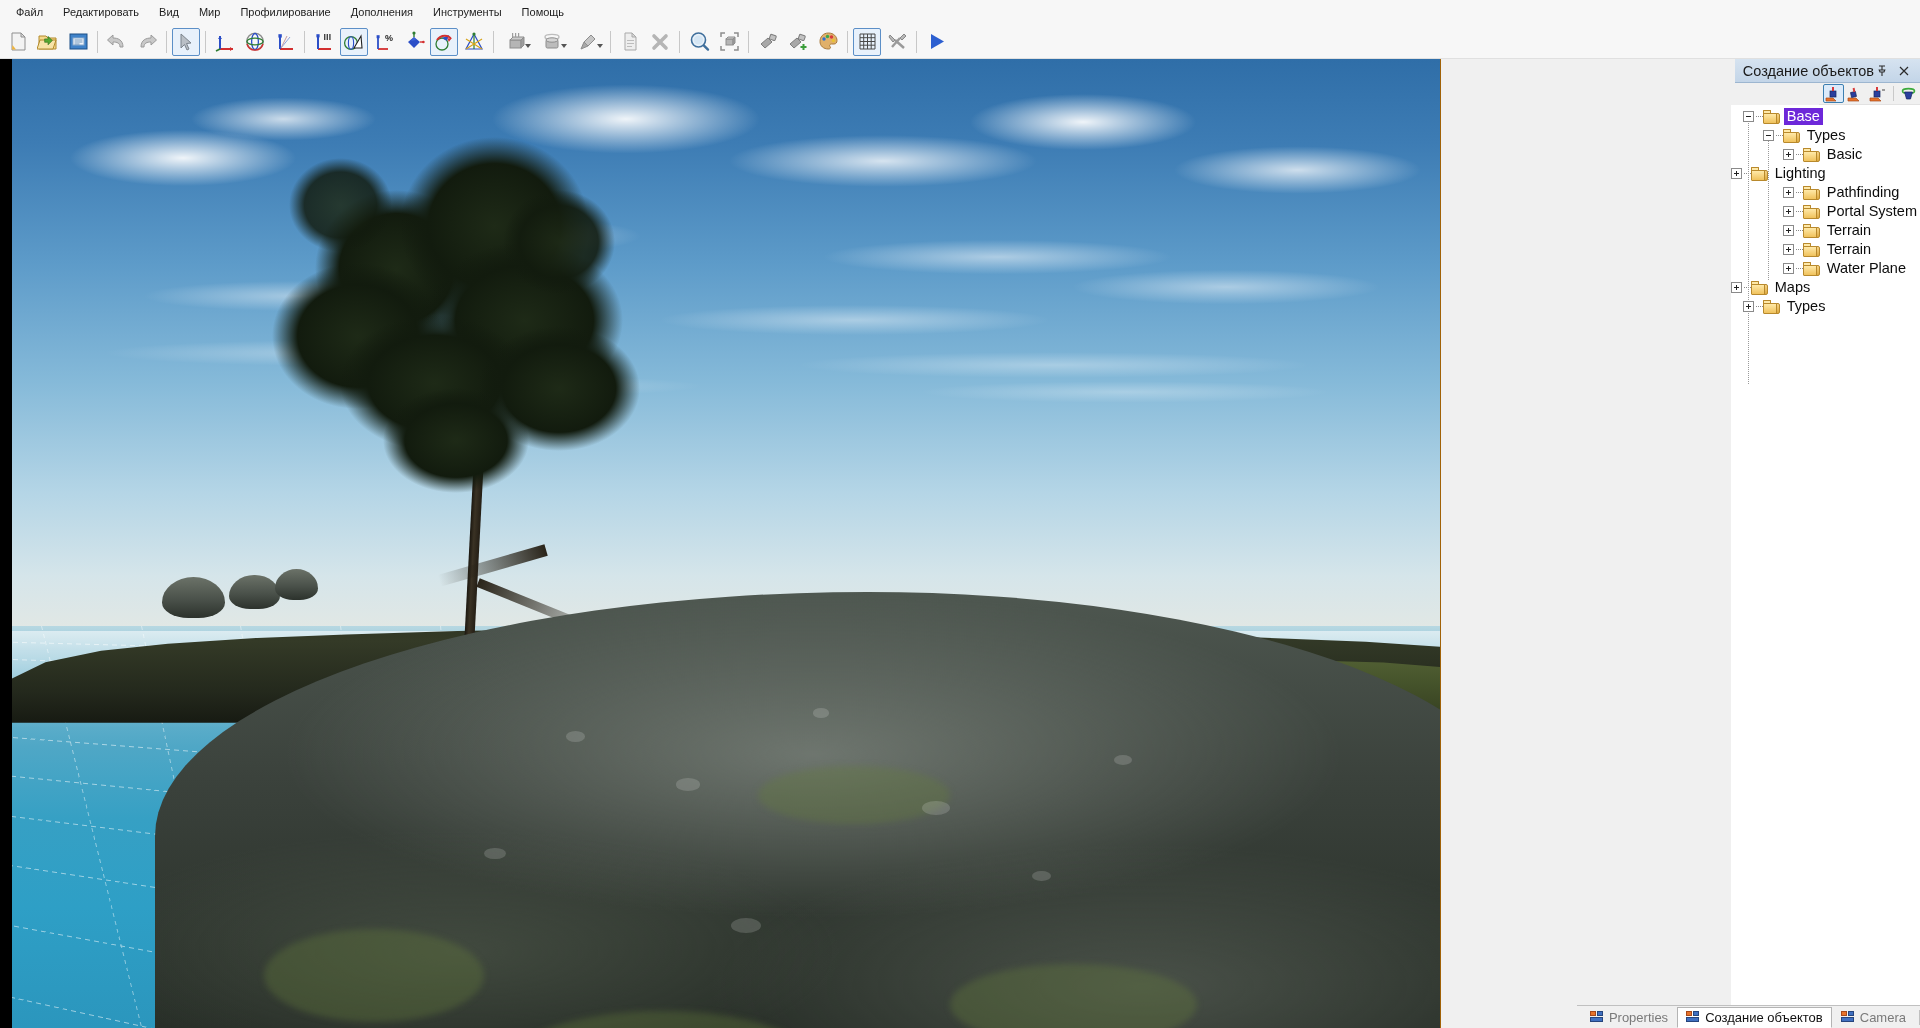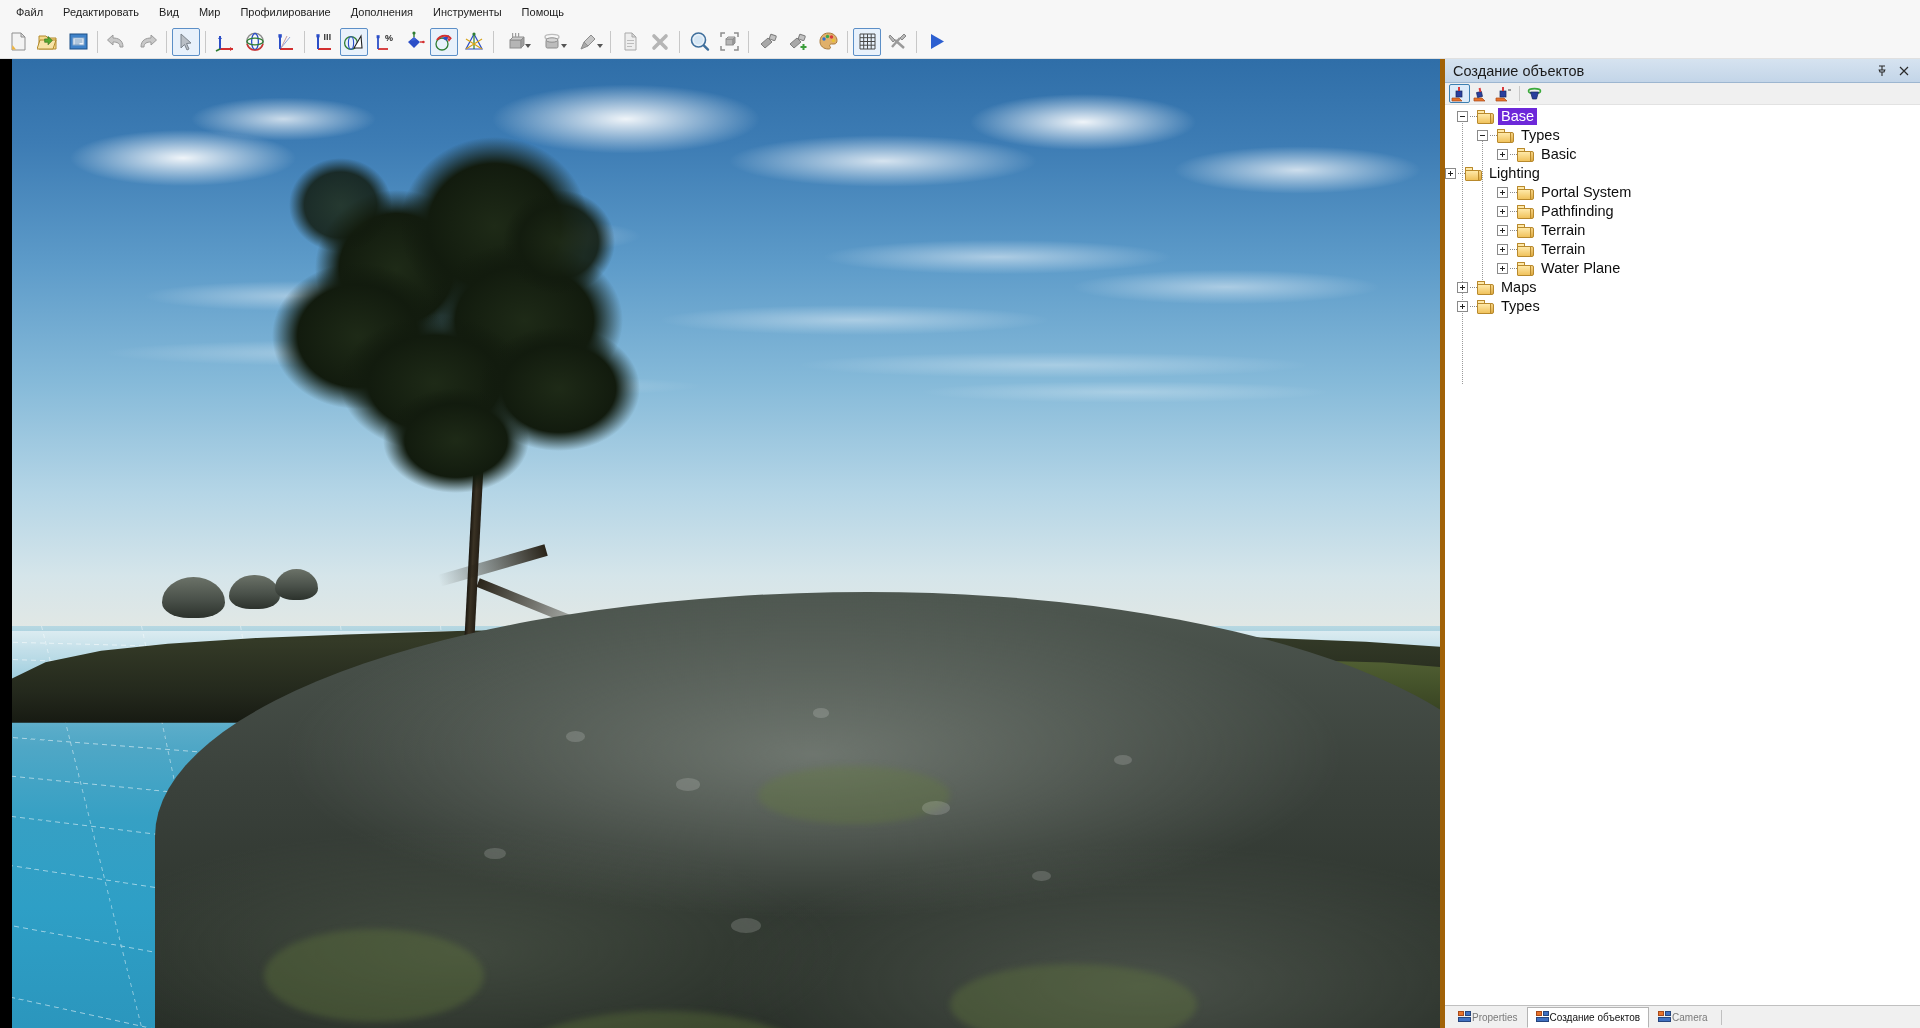--- a/index.html
+++ b/index.html
@@ -247,22 +247,23 @@
   .vp-border {
     position: absolute; inset: 0; pointer-events: none;
     box-shadow: inset 0 0 0 0px rgba(0,0,0,0);
   }
 
   
   .dock {
     width: 480px; flex: 0 0 480px;
     display: flex; flex-direction: column;
     background: #f0f0f0;
-    border-left: 5px solid #a16207;
+    border-left: 1px solid #a16207;
     min-height: 0;
+    align-items: flex-end;
   }
   .dock-title {
     height: 24px; flex: 0 0 24px;
     display: flex; align-items: center;
     background: linear-gradient(to bottom, #d6e3f0, #c3d5e8);
     border-bottom: 1px solid #9db6d0;
     padding: 0 4px 0 8px;
     user-select: none;
   }
   .dock-title-text { font-size: 14.5px; color: #1a1a1a; }
@@ -348,23 +349,23 @@
 
   .bottom-tabs {
     height: 23px; flex: 0 0 23px;
     display: flex; align-items: center;
     background: #f0f0f0;
     border-top: 1px solid #c0c0c0;
     padding-left: 4px;
     user-select: none;
   }
   .btab {
-    display: flex; align-items: center; 
+    display: flex; align-items: center; gap: 5px;
     height: 21px; padding: 0 8px;
-    font-size: 10px; color: #7a7a7a;
+    font-size: 13px; color: #7a7a7a;
     border: 1px solid transparent;
     cursor: default;
   }
   .btab.active {
     color: #111; background: #ffffff;
     border: 1px solid #b4b4b4; border-bottom-color: #fff;
   }
   .bticon { width: 14px; height: 12px; position: relative; flex: 0 0 14px; }
   .bticon i {
     position: absolute; display: block;
@@ -827,31 +828,31 @@
           <span class="tlabel">Lighting</span>
         </div>
         <div class="tnode" style="padding-left:52px;">
           <span class="toggle plus"></span>
           <span class="tdots"></span>
           <span class="folder">
               <i class="ft"></i>
               <i class="fb"></i>
               <i class="fs"></i>
             </span>
-          <span class="tlabel">Portal System</span>
+          <span class="tlabel">Pathfinding</span>
         </div>
         <div class="tnode" style="padding-left:52px;">
           <span class="toggle plus"></span>
           <span class="tdots"></span>
           <span class="folder">
               <i class="ft"></i>
               <i class="fb"></i>
               <i class="fs"></i>
             </span>
-          <span class="tlabel">Pathfinding</span>
+          <span class="tlabel">Portal System</span>
         </div>
         <div class="tnode" style="padding-left:52px;">
           <span class="toggle plus"></span>
           <span class="tdots"></span>
           <span class="folder">
               <i class="ft"></i>
               <i class="fb"></i>
               <i class="fs"></i>
             </span>
           <span class="tlabel">Terrain</span>
@@ -870,21 +871,21 @@
           <span class="toggle plus"></span>
           <span class="tdots"></span>
           <span class="folder">
               <i class="ft"></i>
               <i class="fb"></i>
               <i class="fs"></i>
             </span>
           <span class="tlabel">Water Plane</span>
         </div>
 
-        <div class="tnode" style="padding-left:12px;">
+        <div class="tnode" style="">
           <span class="toggle plus"></span>
           <span class="tdots"></span>
           <span class="folder">
               <i class="ft"></i>
               <i class="fb"></i>
               <i class="fs"></i>
             </span>
           <span class="tlabel">Maps</span>
         </div>
         <div class="tnode" style="padding-left:12px;">

